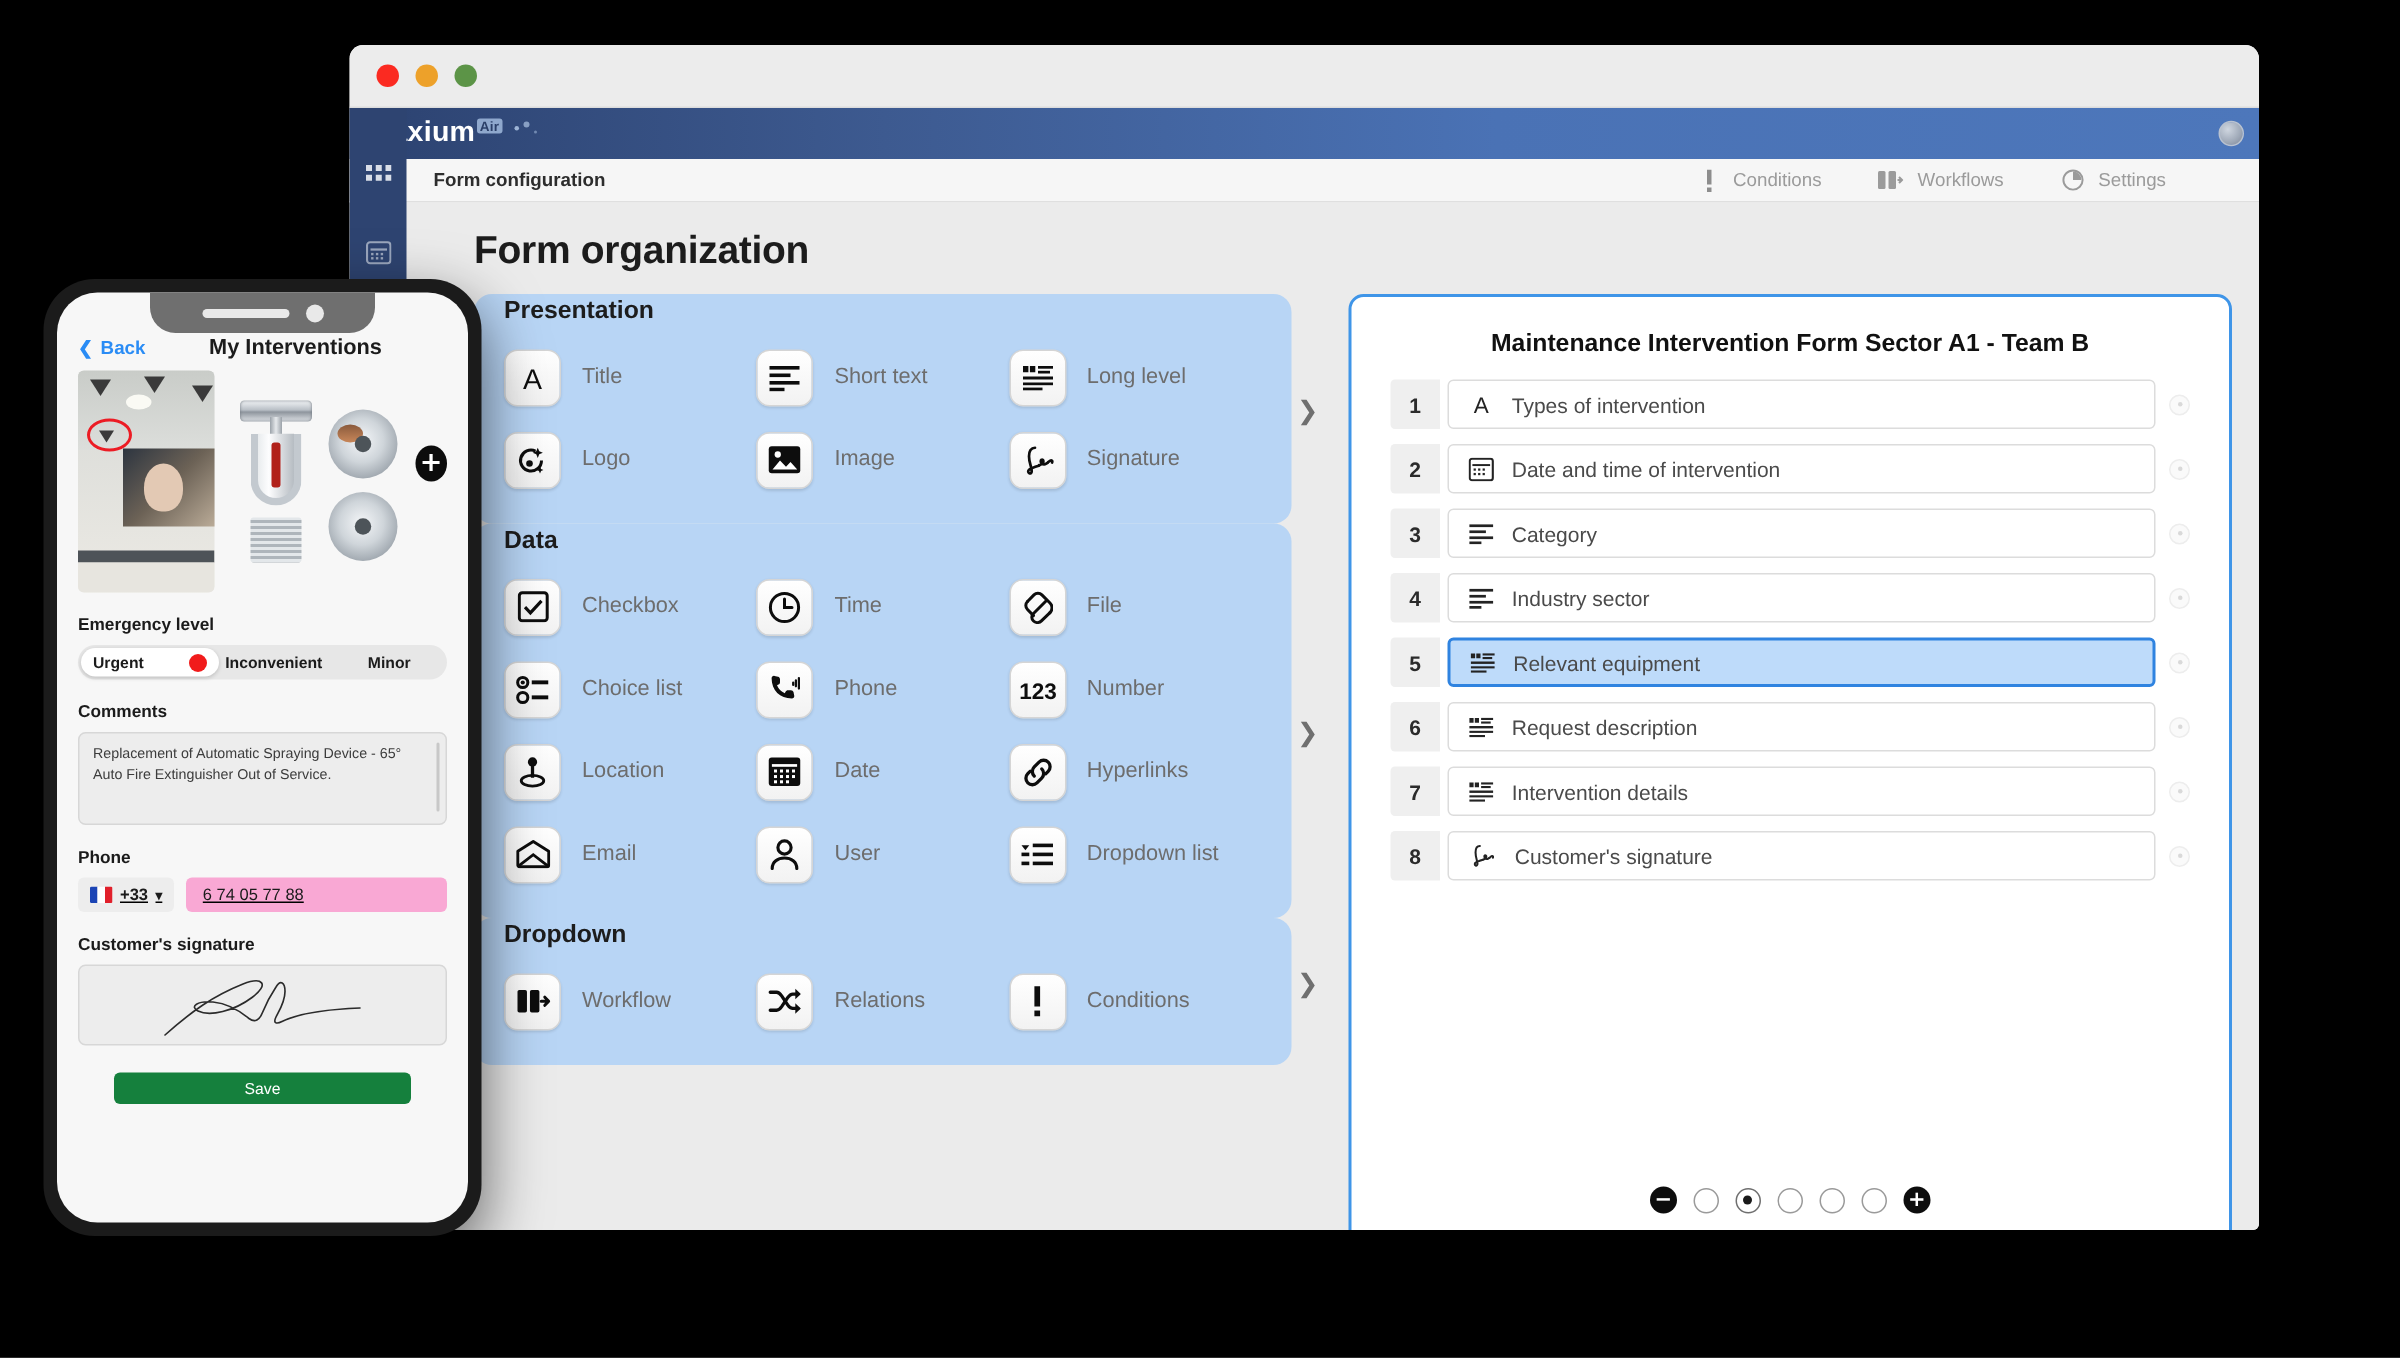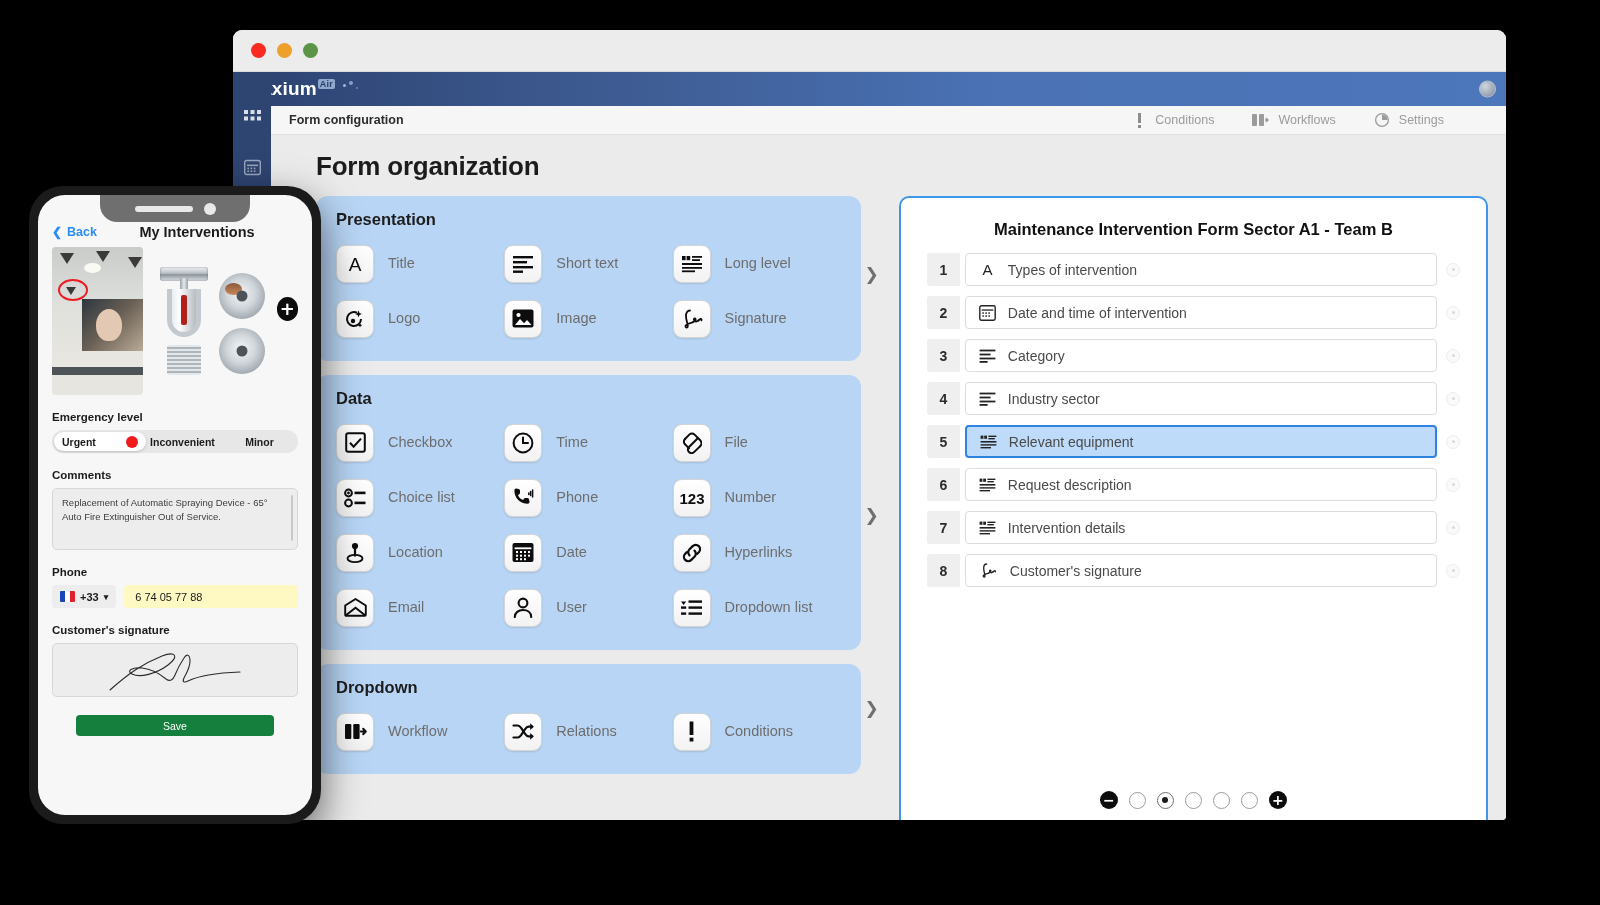--- a/index.html
+++ b/index.html
@@ -81,22 +81,22 @@
     position:absolute; left:38px; top: 105px; right:0; bottom:0;
     background:#ebebeb; padding: 16px 18px 0 45px;
   }
   .page-title { font-size: 26px; font-weight: bold; color:#1c1c1c; letter-spacing:-.2px; }
 
   .columns { display:flex; gap:0; margin-top: 14px; }
 
   
   .palette { width: 560px; position:relative; }
   .group {
-    background:#b8d5f5; border-radius: 12px; padding: 14px 20px 16px 20px;
-    margin-bottom: 14px; position:relative;
+    background:#b8d5f5; border-radius: 12px; padding: 2px 20px 16px 20px;
+    position:relative;
   }
   .group-title { font-size: 16.5px; font-weight: bold; color:#1d1d1d; margin-bottom: 8px; }
   .grid3 { display:grid; grid-template-columns: 1fr 1fr 1fr; row-gap: 2px; }
   .pal-item { display:flex; align-items:center; gap: 14px; height: 53px; cursor: pointer; }
   .pal-ico {
     width: 38px; height: 38px; min-width:38px; border-radius: 9px;
     background: linear-gradient(#ffffff,#f2f2f2);
     border: 1px solid #d5d5d5;
     display:flex; align-items:center; justify-content:center;
     box-shadow: 0 1px 2px rgba(0,0,0,.12);
@@ -234,29 +234,29 @@
   }
   .seg-on span { font-size: 10.5px; font-weight:bold; color:#1b1b1b; }
   .seg-on i { width: 12px; height:12px; border-radius:50%; background:#f11b1b; display:block; }
   .seg-opt { flex:1; text-align:center; font-size: 10.5px; font-weight:bold; color:#1b1b1b; }
   .seg-opt.pad { margin-left: 92px; }
   .ph-textarea {
     margin: 0 14px; height: 62px; background:#ededed; border:1px solid #d7d7d7; border-radius:5px;
     padding: 7px 9px; font-size: 9.5px; color:#3c3c3c; line-height: 1.45; position:relative;
   }
   .ph-textarea .bar { position:absolute; right:4px; top:6px; bottom:8px; width:2px; background:#c8c8c8; border-radius:2px; }
-  .ph-phone-row { margin: 0 14px; display:flex; gap: 8px; }
+  .ph-phone-row { margin: 0 14px; display:flex; gap: 8px; text-decoration: underline; }
   .ph-cc {
     height: 23px; background:#ededed; border-radius:4px; display:flex; align-items:center; gap: 5px;
     padding: 0 8px; font-size: 11px; font-weight:bold; color:#1b1b1b;
   }
   .flagfr { width: 15px; height: 11px; display:flex; border-radius:1px; overflow:hidden; }
   .flagfr i { flex:1; display:block; }
   .flagfr i:nth-child(1){background:#1c45b5;} .flagfr i:nth-child(2){background:#fff;} .flagfr i:nth-child(3){background:#e1202b;}
-  .ph-num { flex:1; height: 23px; background:#fef9c3; border-radius:4px; display:flex; align-items:center;
+  .ph-num { flex:1; height: 23px; background:#f9a8d4; border-radius:4px; display:flex; align-items:center;
             padding-left: 11px; font-size: 11px; color:#1b1b1b; }
   .ph-sign {
     margin: 0 14px; height: 54px; background:#ededed; border:1px solid #d7d7d7; border-radius:5px;
     display:flex; align-items:center; justify-content:center; overflow:hidden;
   }
   .ph-save {
     margin: 18px 38px 0 38px; height: 21px; background:#15803d; border-radius: 4px;
     display:flex; align-items:center; justify-content:center; color:#fff; font-size: 10.5px;
   }
 </style>

